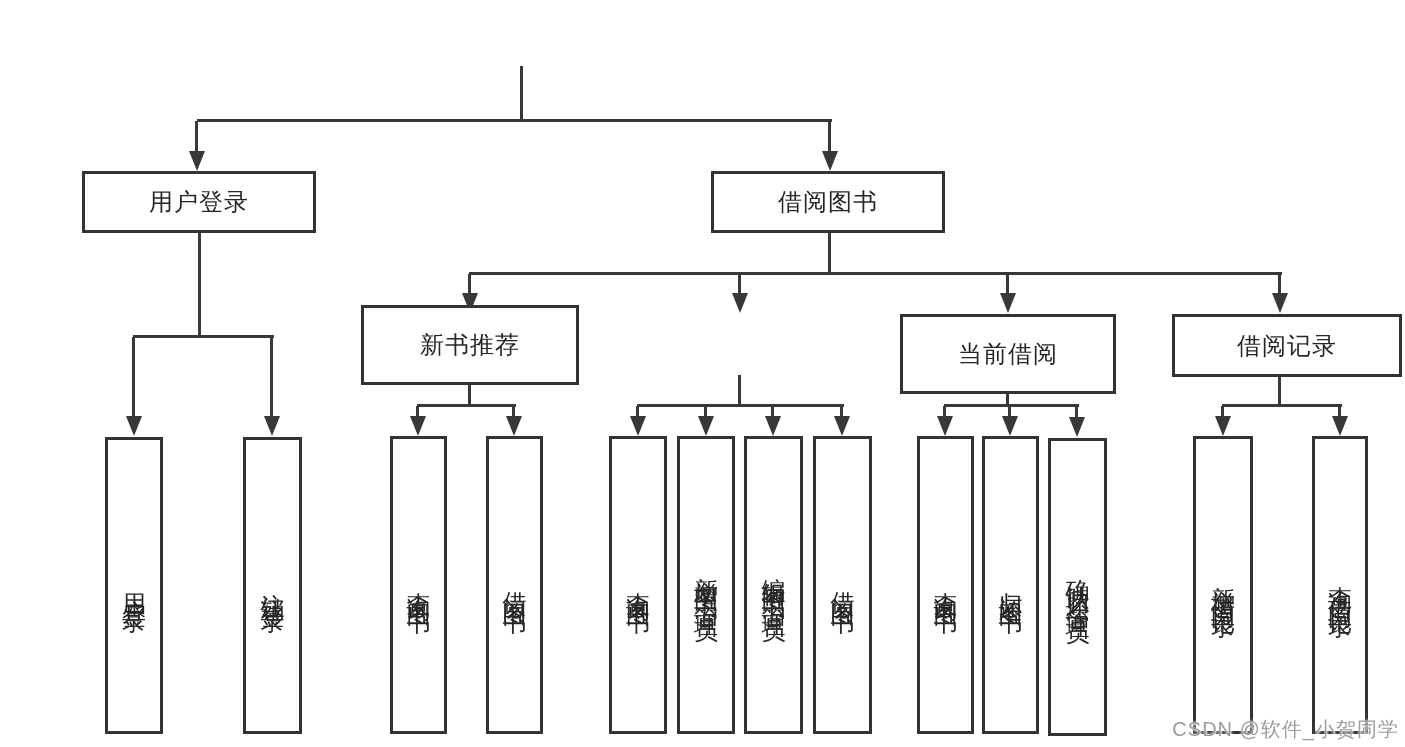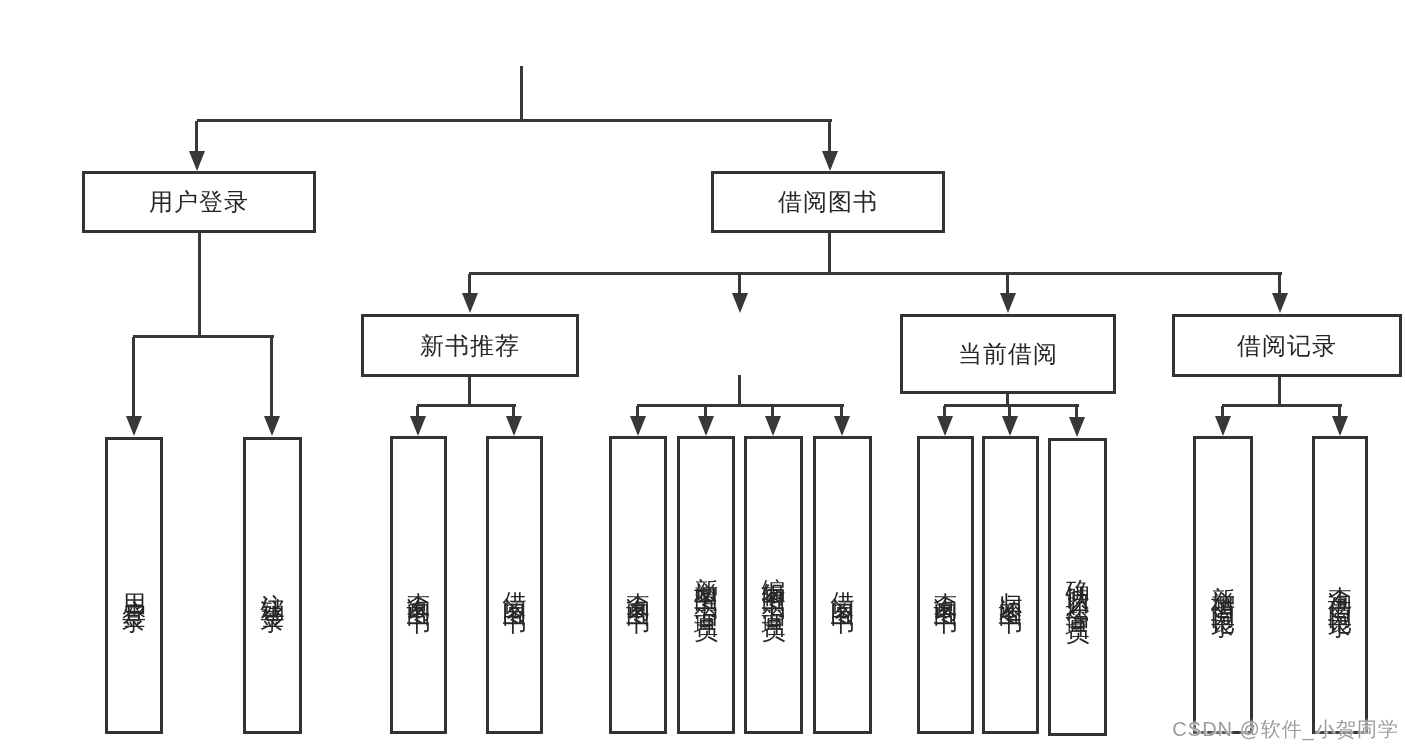--- a/index.html
+++ b/index.html
@@ -55,21 +55,21 @@
 <div class="canvas">
 
 
   <div class="box" style="left:82px;top:171px;width:234px;height:62px;">
     <span class="lbl">用户登录</span>
   </div>
   <div class="box" style="left:711px;top:171px;width:234px;height:62px;">
     <span class="lbl">借阅图书</span>
   </div>
 
-  <div class="box" style="left:361px;top:314px;width:218px;height:63px;">
+  <div class="box" style="left:361px;top:305px;width:218px;height:80px;">
     <span class="lbl">新书推荐</span>
   </div>
   <div class="box" style="left:900px;top:314px;width:216px;height:80px;">
     <span class="lbl">当前借阅</span>
   </div>
   <div class="box" style="left:1172px;top:314px;width:230px;height:63px;">
     <span class="lbl">借阅记录</span>
   </div>
 
   <div class="box vert" style="left:105px;top:437px;width:58px;height:297px;">

